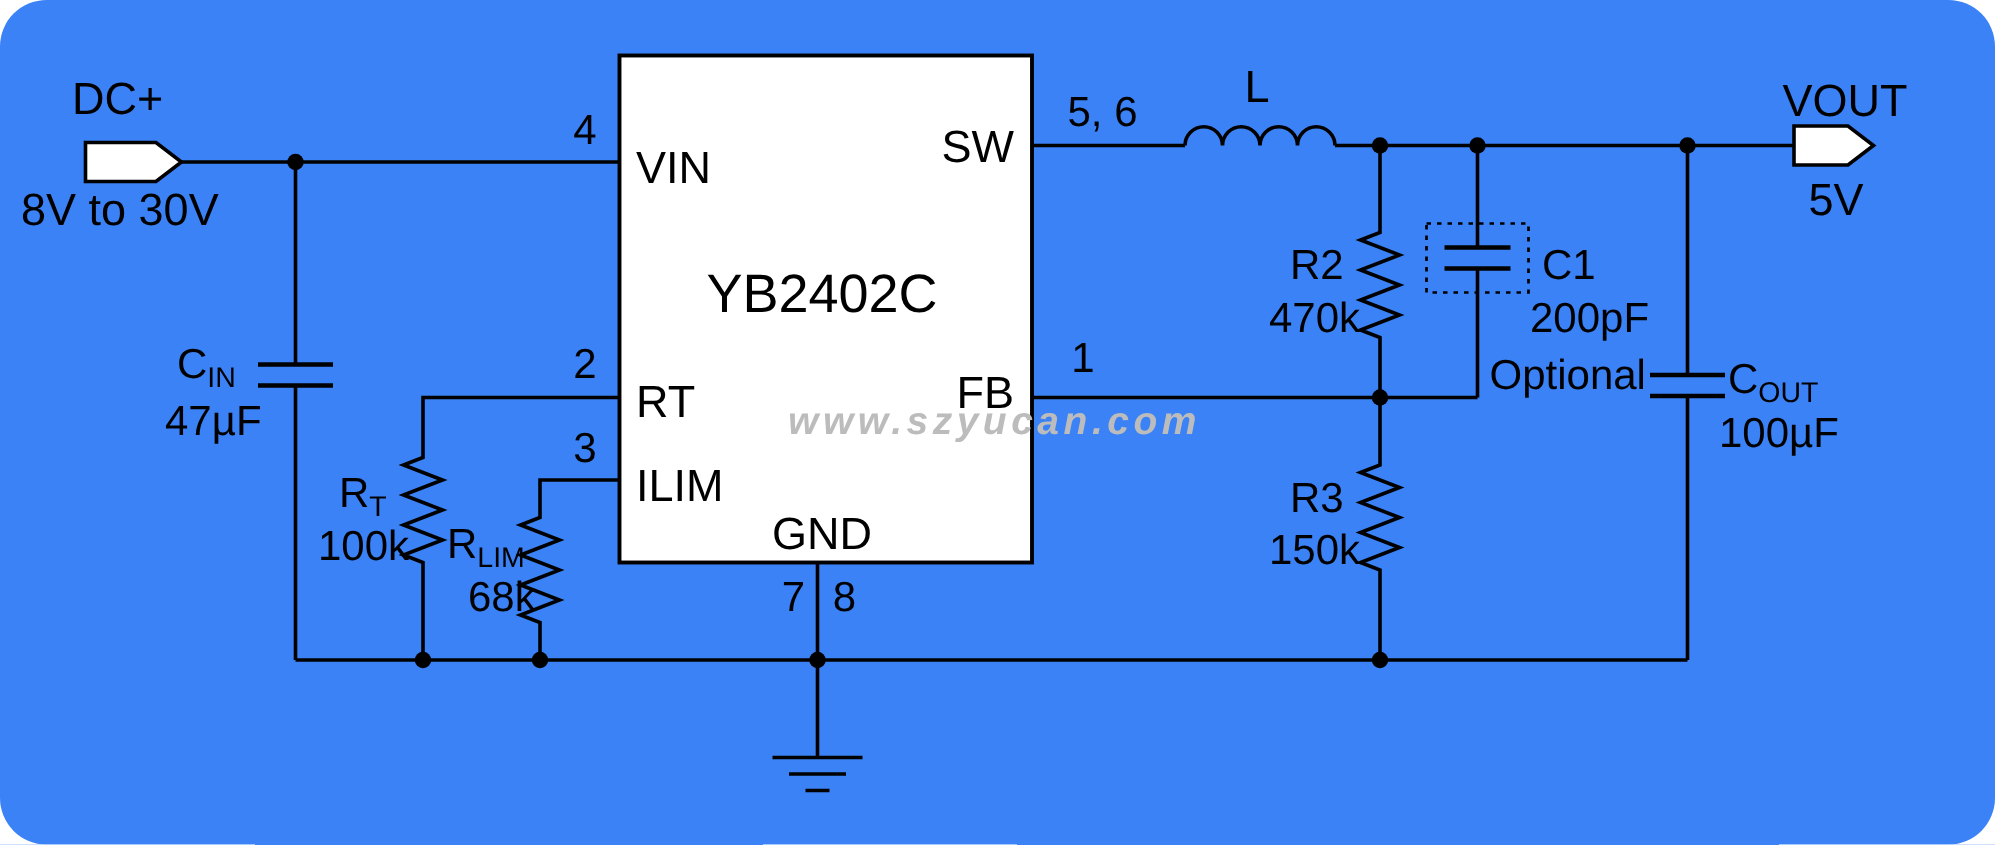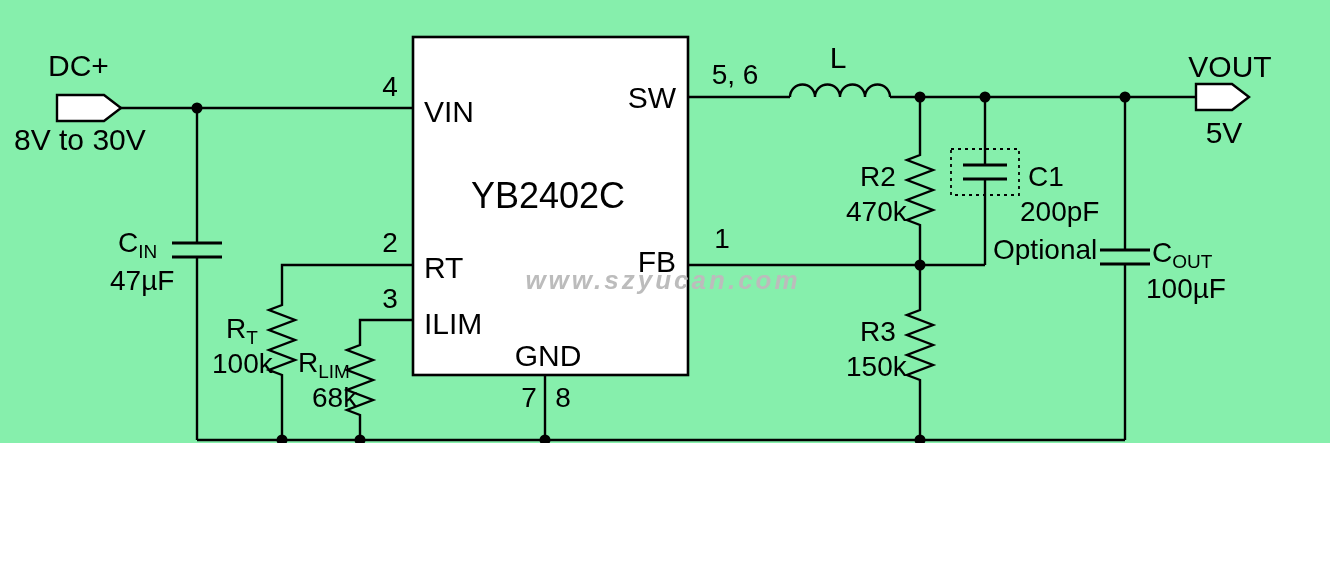--- a/index.html
+++ b/index.html
@@ -3,23 +3,24 @@
 <meta charset="utf-8">
 <style>
   html, body {
     margin: 0;
     padding: 0;
     background: #ffffff;
   }
   #stage {
     position: relative;
     width: 1330px;
-    height: 443px;
-    background: #86efac;
+    height: 563px;
+    background: #3b82f6;
     font-family: "Liberation Sans", sans-serif;
+    border-radius: 31px;
   }
   svg text {
     font-family: "Liberation Sans", sans-serif;
     fill: #000000;
   }
   .wire   { stroke: #000; stroke-width: 2.4; fill: none; }
   .plate  { stroke: #000; stroke-width: 3;   fill: none; }
   .icbox  { stroke: #000; stroke-width: 2.6; fill: #ffffff; }
   .conn   { stroke: #000; stroke-width: 2.4; fill: #ffffff; }
   .dot    { fill: #000; stroke: none; }

